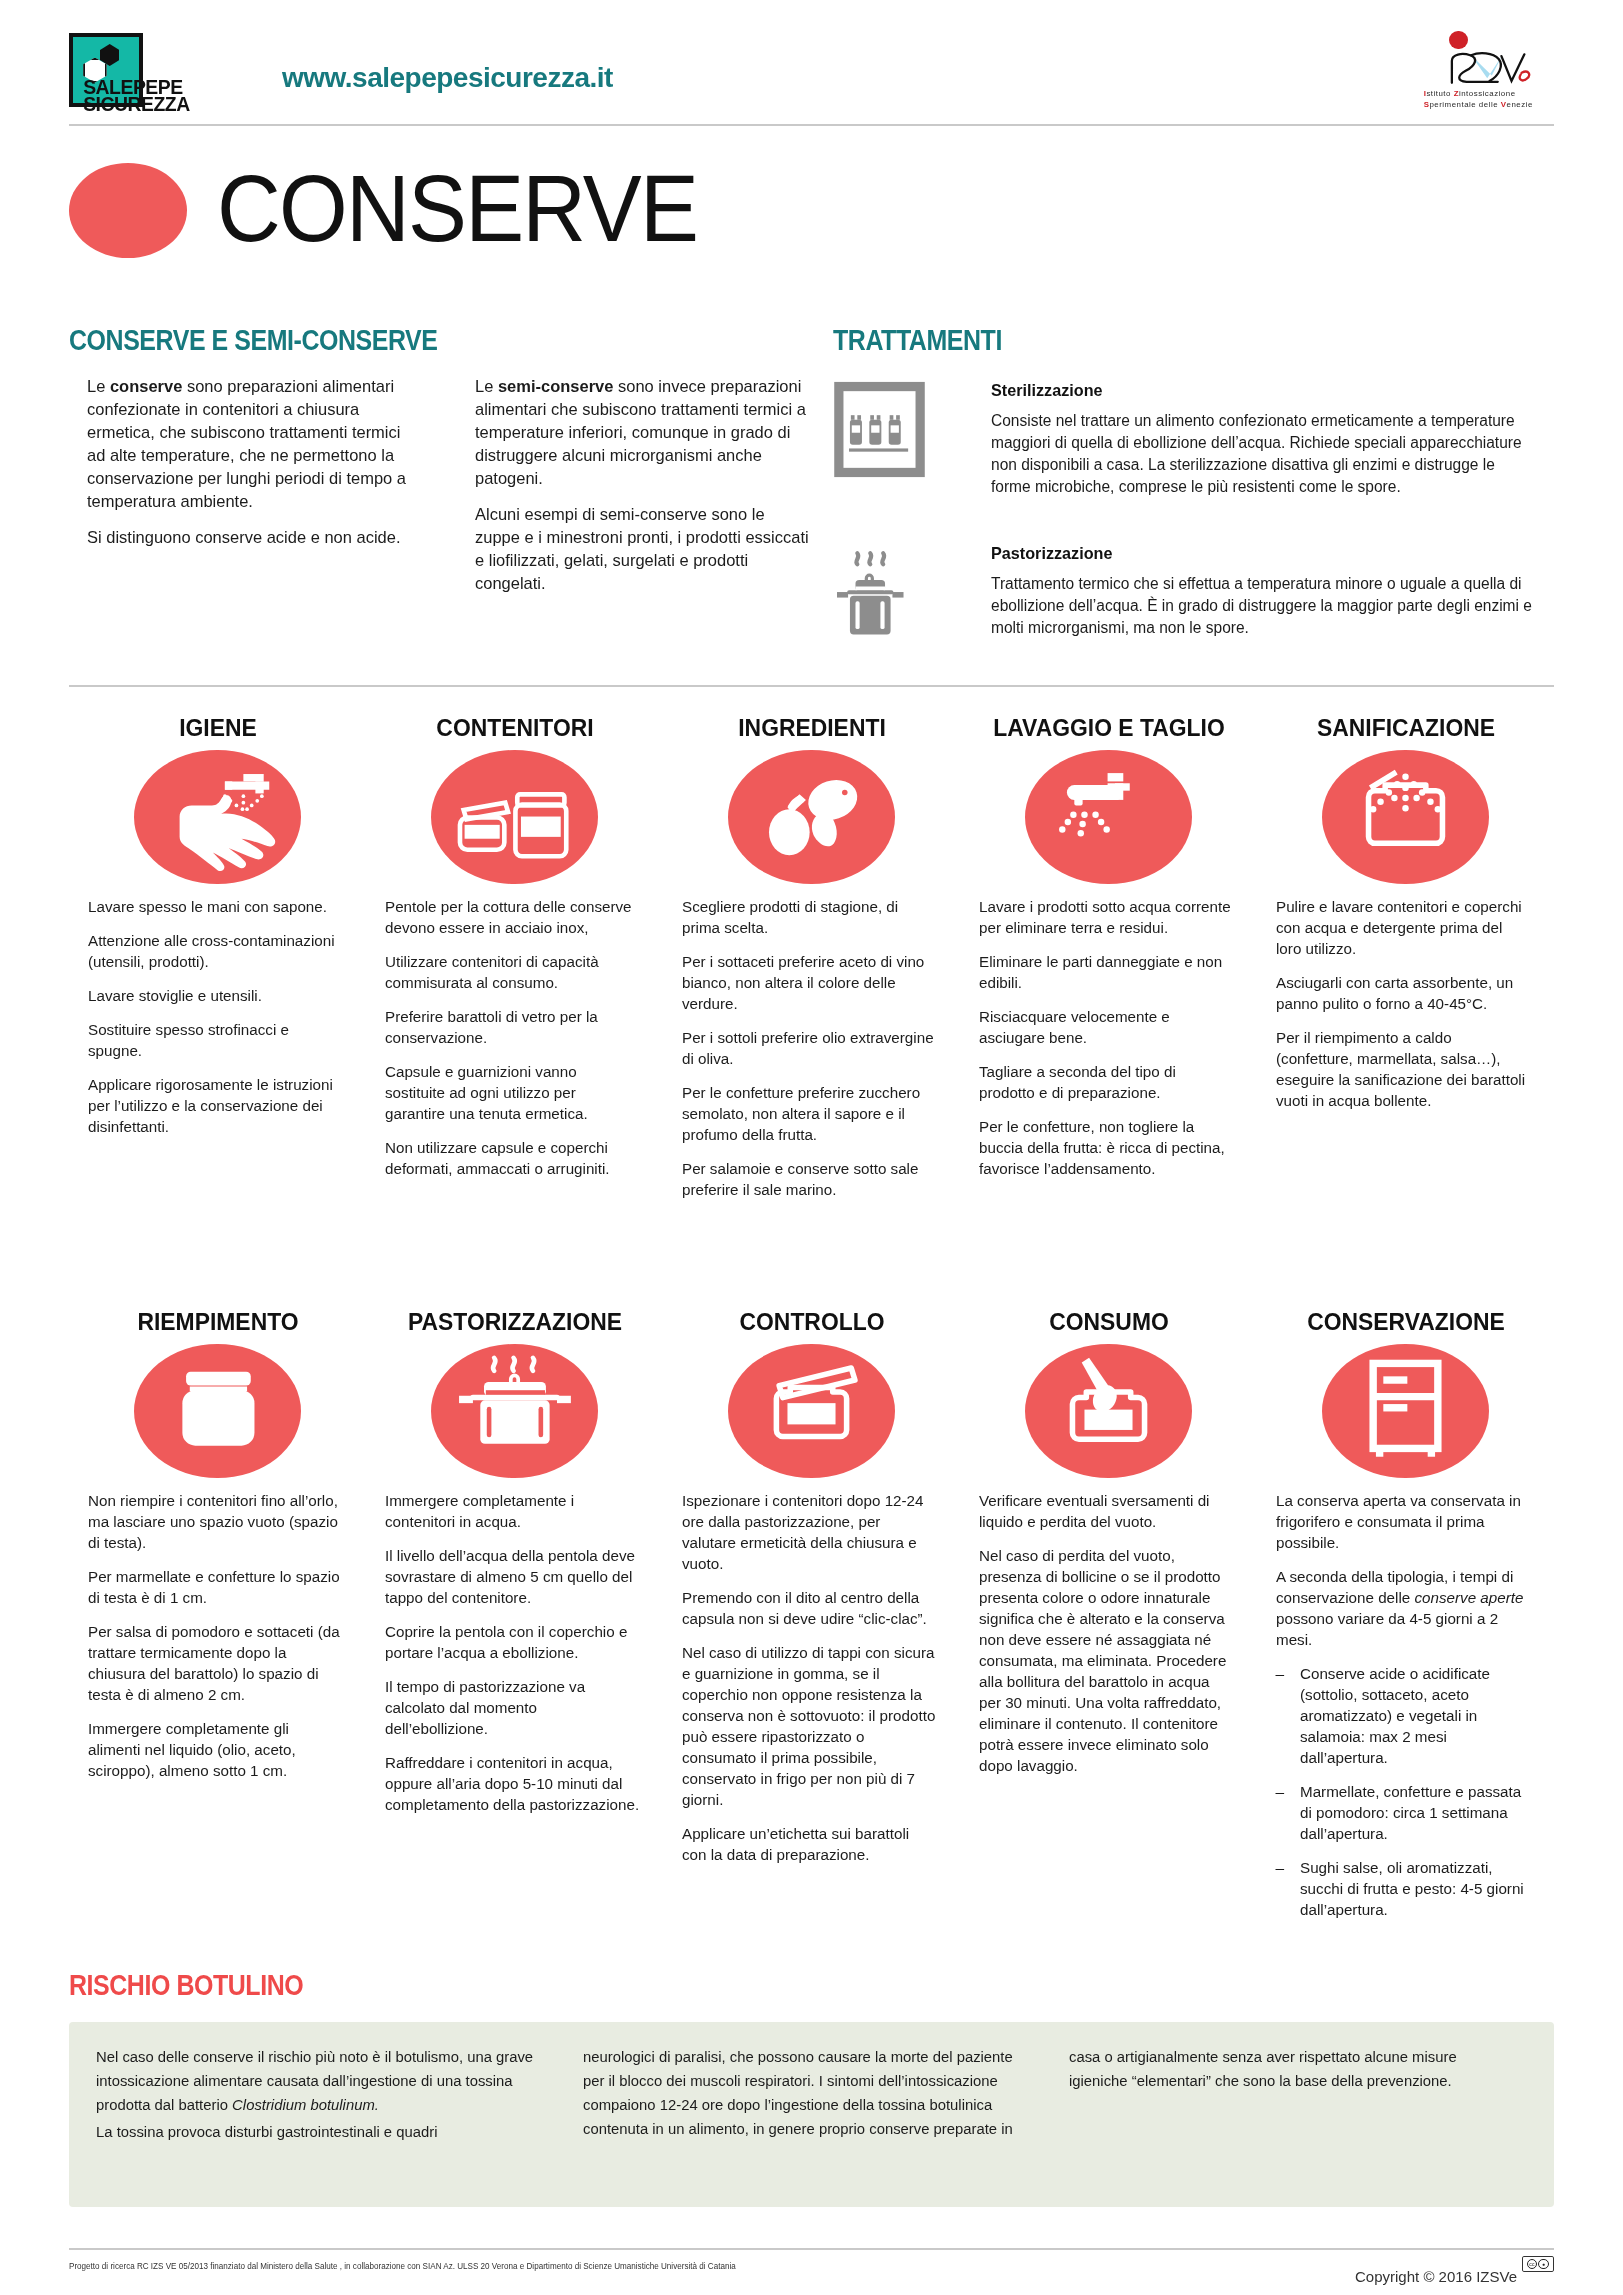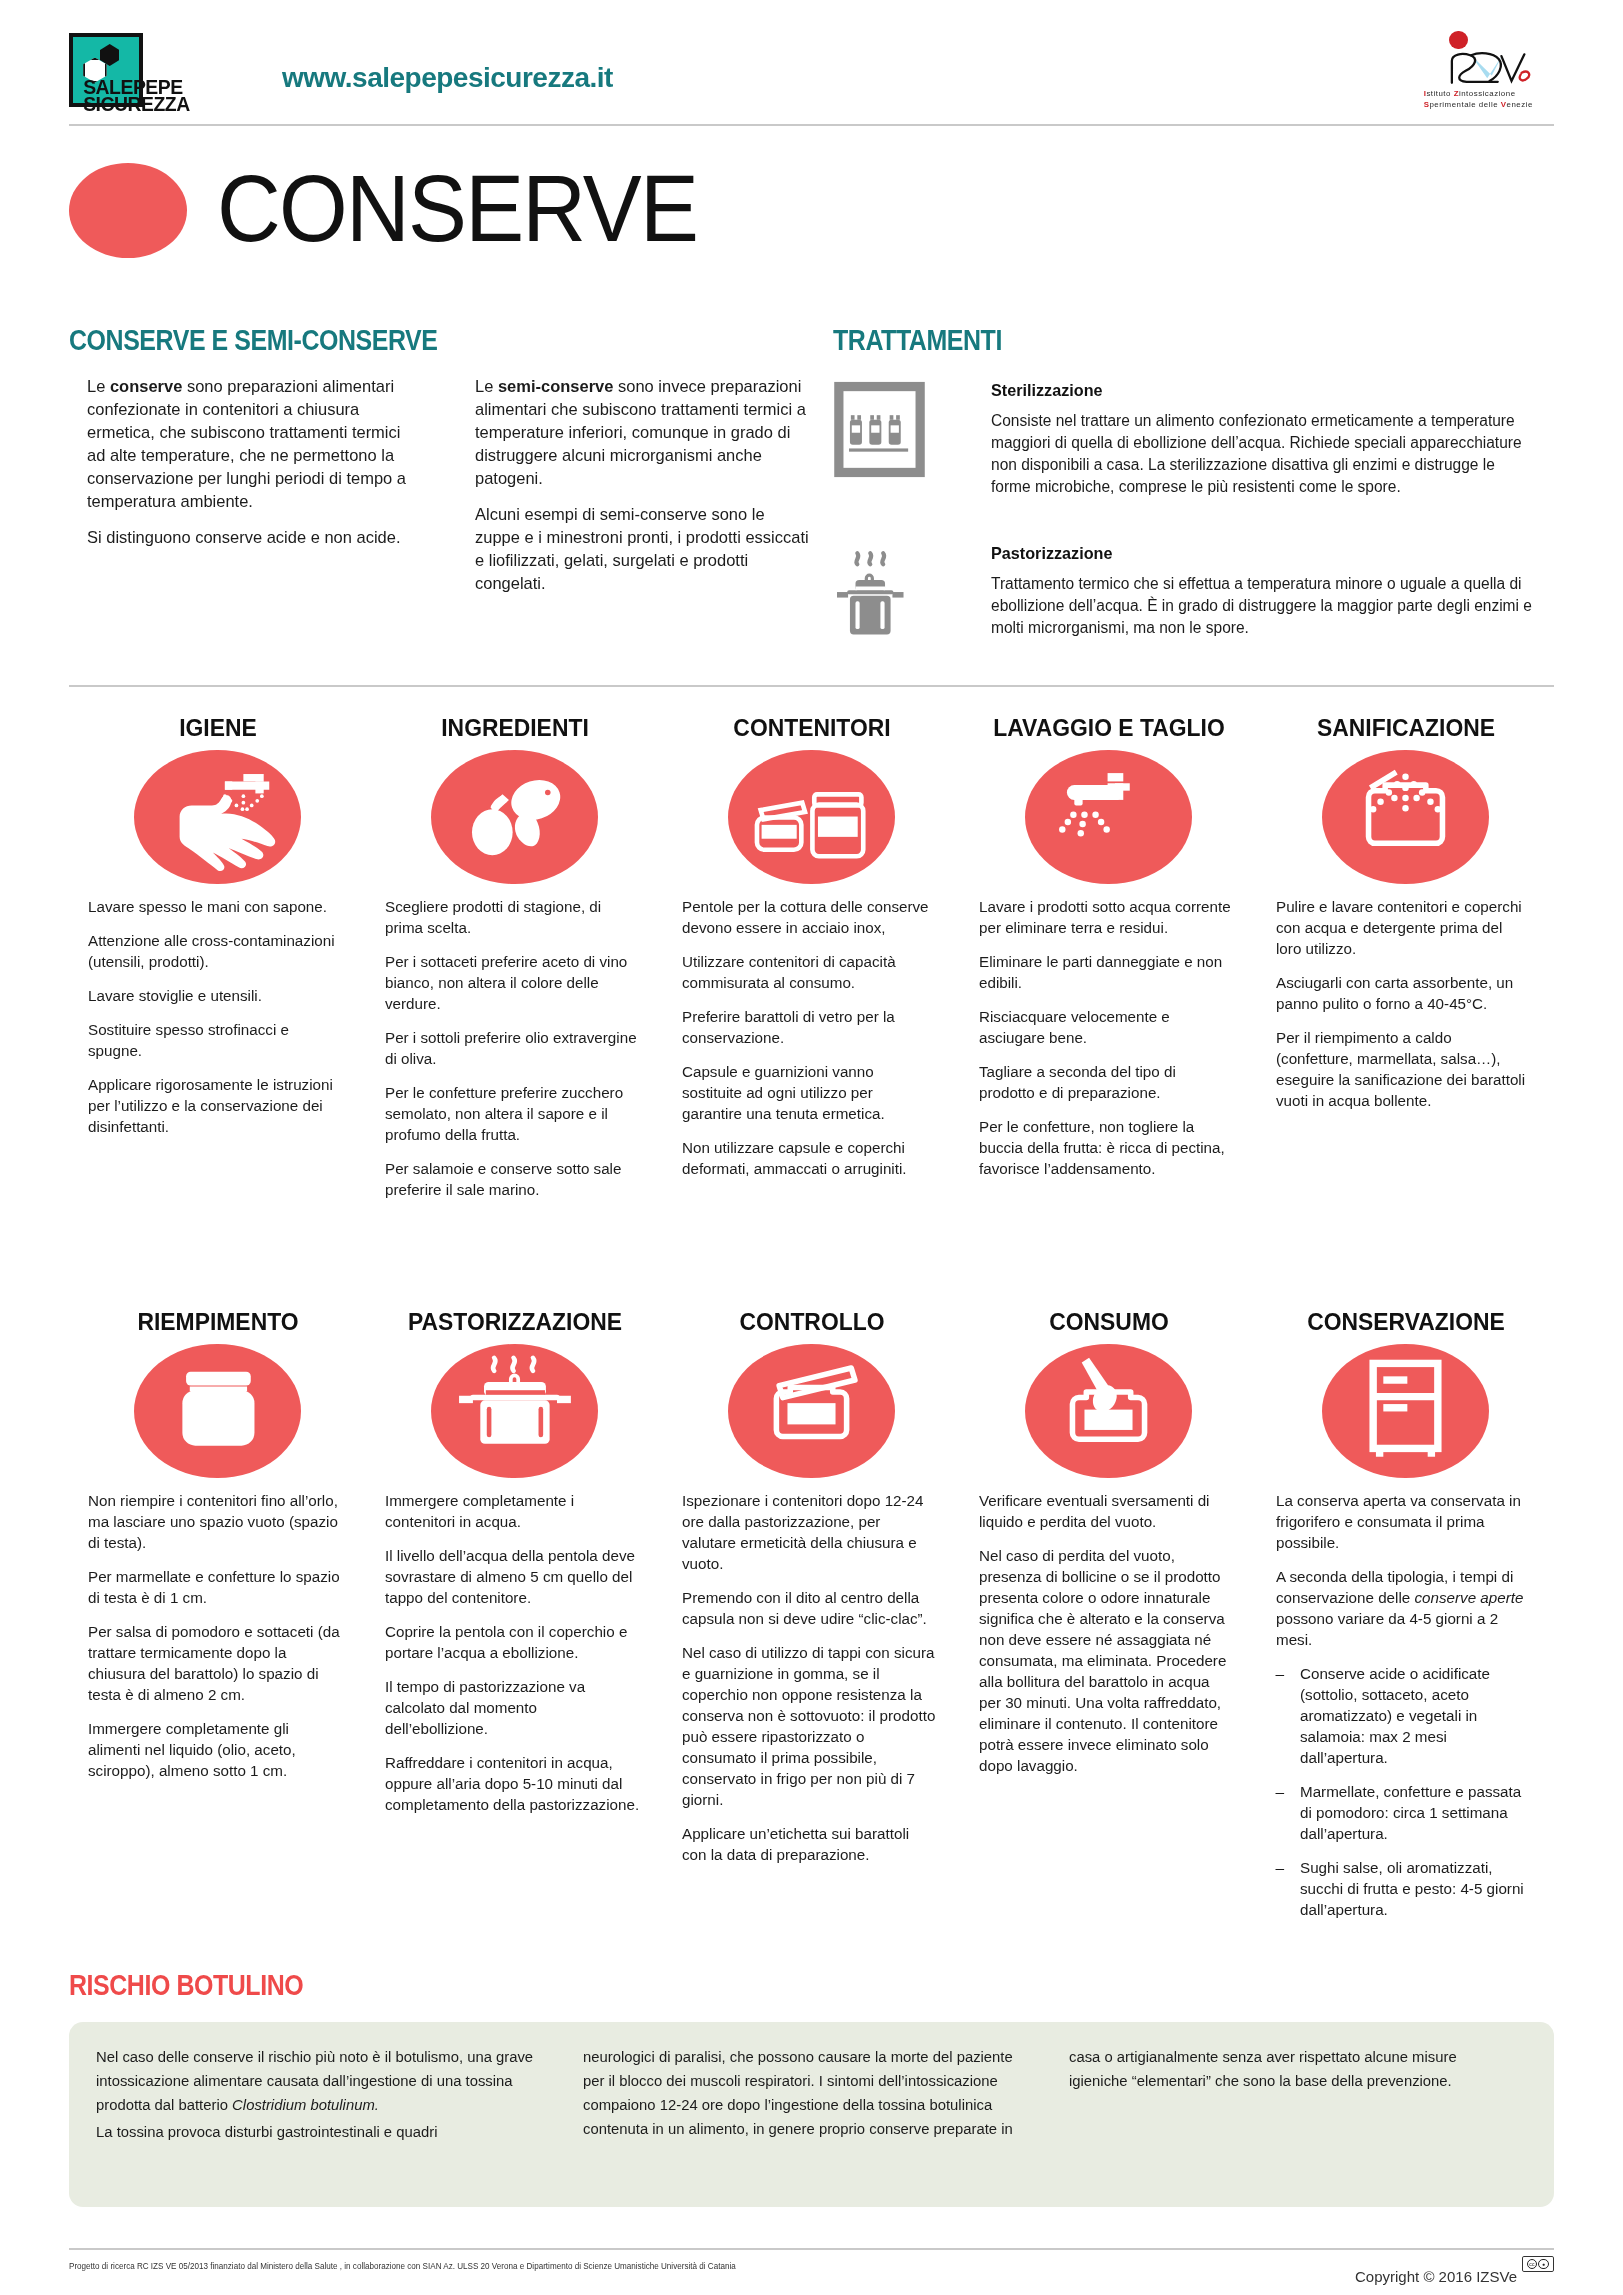--- a/index.html
+++ b/index.html
@@ -94,21 +94,21 @@
   .bullets .b { display:flex; gap:12px; margin-bottom:13px; }
   .bullets .b .dash { flex:0 0 12px; font-size:15.5px; line-height:21px; }
   .bullets .b span.txt { font-size:15.5px; line-height:21px; color:#1c1c1c; display:block;
     transform:scaleX(0.98); transform-origin:left top; }
 
   
   .botu-h { position:absolute; left:69px; top:1969px; font-size:29px; font-weight:700;
     color:#ef4a4a; letter-spacing:-0.5px; white-space:nowrap;
     transform:scaleX(0.86); transform-origin:left top; }
   .botu-box { position:absolute; left:69px; top:2022px; width:1485px; height:185px;
-    background:#e8ece1; border-radius:14px; }
+    background:#e8ece1; border-radius:4px; }
   .botu-cols { position:absolute; left:27px; top:23px; width:1434px; display:flex; gap:26px; }
   .botu-col { width:467px; }
   .botu-col p { margin:0 0 2.8px 0; font-size:15.3px; line-height:24px; color:#1c1c1c;
     transform:scaleX(0.97); transform-origin:left top; }
   .botu-col p i { font-style:italic; }
 
   
   .hr-foot { position:absolute; left:69px; top:2248px; width:1485px; height:1.9px; background:#c9c9c9; }
   .foot-txt { position:absolute; left:69px; top:2261px; font-size:8.8px; color:#333;
     white-space:nowrap; transform:scaleX(0.92); transform-origin:left top; }
@@ -265,62 +265,62 @@
       <div>
         <p>Lavare spesso le mani con sapone.</p>
         <p>Attenzione alle cross-contaminazioni (utensili, prodotti).</p>
         <p>Lavare stoviglie e utensili.</p>
         <p>Sostituire spesso strofinacci e spugne.</p>
         <p>Applicare rigorosamente le istruzioni per l’utilizzo e la conservazione dei disinfettanti.</p>
       </div>
     </div>
 
     <div class="card">
+      <div class="card-title">CONTENITORI</div>
+      <div class="card-ellipse">
+        <svg viewBox="0 0 360 290">
+          <g fill="none" stroke="#ffffff" stroke-width="10">
+            <rect x="62" y="146" width="96" height="70" rx="16"></rect>
+            <path d="M70 130 l90 -16 l6 20 l-90 16z"></path>
+            <rect x="182" y="118" width="110" height="112" rx="14"></rect>
+            <rect x="186" y="96" width="102" height="24" rx="6"></rect>
+          </g>
+          <rect x="72" y="162" width="76" height="30" fill="#ffffff"></rect>
+          <rect x="194" y="144" width="86" height="44" fill="#ffffff"></rect>
+        </svg>
+      </div>
+      <div>
+        <p>Pentole per la cottura delle conserve devono essere in acciaio inox,</p>
+        <p>Utilizzare contenitori di capacità commisurata al consumo.</p>
+        <p>Preferire barattoli di vetro per la conservazione.</p>
+        <p>Capsule e guarnizioni vanno sostituite ad ogni utilizzo per garantire una tenuta ermetica.</p>
+        <p>Non utilizzare capsule e coperchi deformati, ammaccati o arruginiti.</p>
+      </div>
+    </div>
+
+    <div class="card">
       <div class="card-title">INGREDIENTI</div>
       <div class="card-ellipse">
         <svg viewBox="0 0 360 290">
           <g fill="#ffffff">
             <ellipse cx="226" cy="108" rx="54" ry="42" transform="rotate(-18 226 108)"></ellipse>
             <path d="M216 138 c22 22 26 48 18 62 c-10 16-34 6-46-12 c-10-16-8-36 6-48z" transform="rotate(8 216 160)"></path>
             <ellipse cx="132" cy="178" rx="44" ry="50"></ellipse>
             <path d="M128 124 c6 -14 16 -22 26 -26 l10 14 c-12 6-20 16-24 28z"></path>
             <path d="M130 120 l24 -24 l14 12 l-26 24z"></path>
           </g>
           <circle cx="252" cy="92" r="6" fill="#ef5a5a"></circle>
         </svg>
       </div>
       <div>
         <p>Scegliere prodotti di stagione, di prima scelta.</p>
         <p>Per i sottaceti preferire aceto di vino bianco, non altera il colore delle verdure.</p>
         <p>Per i sottoli preferire olio extravergine di oliva.</p>
         <p>Per le confetture preferire zucchero semolato, non altera il sapore e il profumo della frutta.</p>
         <p>Per salamoie e conserve sotto sale preferire il sale marino.</p>
-      </div>
-    </div>
-
-    <div class="card">
-      <div class="card-title">CONTENITORI</div>
-      <div class="card-ellipse">
-        <svg viewBox="0 0 360 290">
-          <g fill="none" stroke="#ffffff" stroke-width="10">
-            <rect x="62" y="146" width="96" height="70" rx="16"></rect>
-            <path d="M70 130 l90 -16 l6 20 l-90 16z"></path>
-            <rect x="182" y="118" width="110" height="112" rx="14"></rect>
-            <rect x="186" y="96" width="102" height="24" rx="6"></rect>
-          </g>
-          <rect x="72" y="162" width="76" height="30" fill="#ffffff"></rect>
-          <rect x="194" y="144" width="86" height="44" fill="#ffffff"></rect>
-        </svg>
-      </div>
-      <div>
-        <p>Pentole per la cottura delle conserve devono essere in acciaio inox,</p>
-        <p>Utilizzare contenitori di capacità commisurata al consumo.</p>
-        <p>Preferire barattoli di vetro per la conservazione.</p>
-        <p>Capsule e guarnizioni vanno sostituite ad ogni utilizzo per garantire una tenuta ermetica.</p>
-        <p>Non utilizzare capsule e coperchi deformati, ammaccati o arruginiti.</p>
       </div>
     </div>
 
     <div class="card">
       <div class="card-title">LAVAGGIO E TAGLIO</div>
       <div class="card-ellipse">
         <svg viewBox="0 0 360 290">
           <g fill="#ffffff">
             <rect x="178" y="50" width="34" height="18"></rect>
             <rect x="178" y="72" width="48" height="16"></rect>

